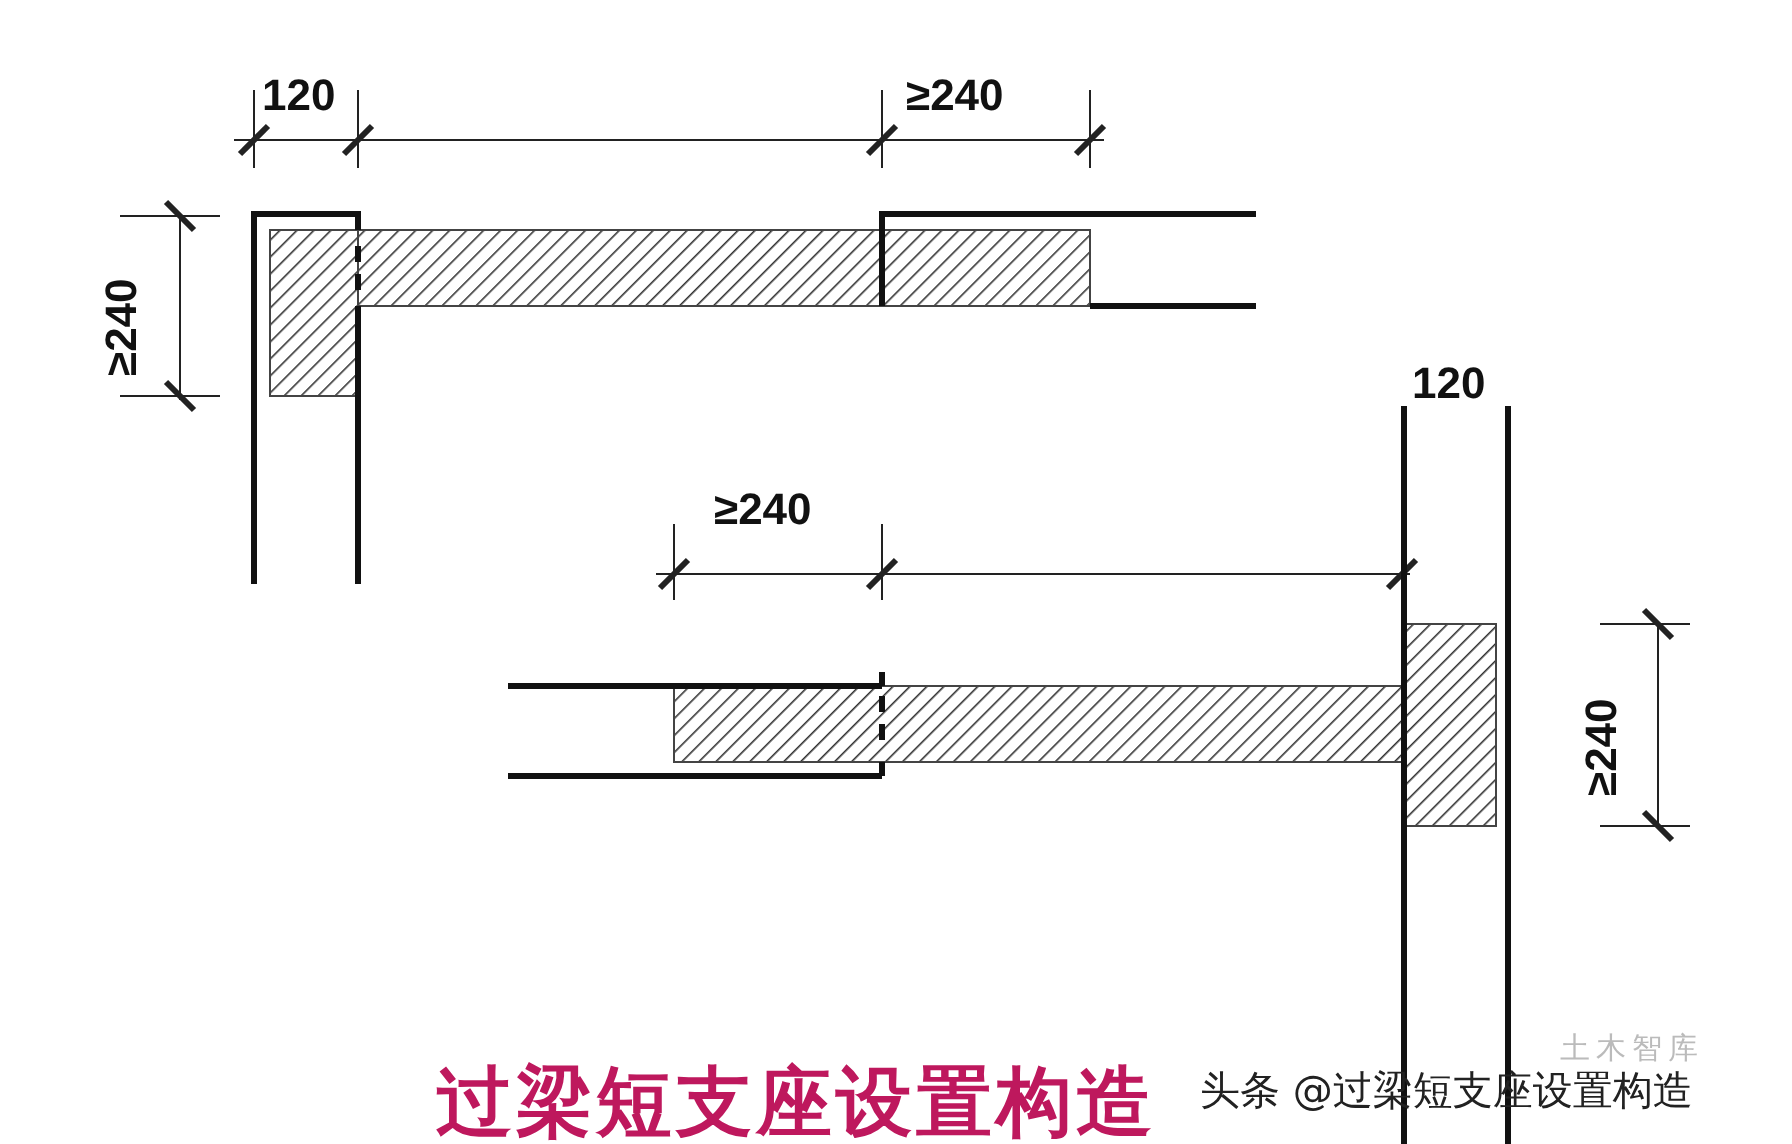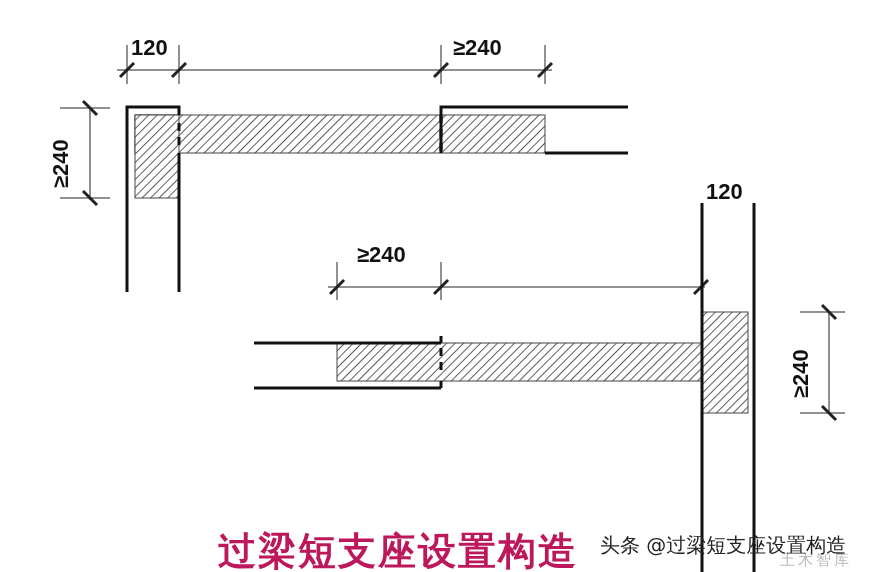--- a/index.html
+++ b/index.html
@@ -5,21 +5,21 @@
     html, body { margin: 0; padding: 0; background: #ffffff; }
     body { width: 896px; height: 572px; position: relative; overflow: hidden;
            font-family: "DejaVu Sans", "Liberation Sans", sans-serif; }
     #canvas { position: absolute; left: 0; top: 0; }
     .dim-text { font-family: "Liberation Sans", "DejaVu Sans", sans-serif; font-weight: bold; font-size: 22px; fill: #111; }
     .title { position: absolute; left: 218px; top: 490px; font-size: 38px; font-weight: bold;
              color: #be185d; letter-spacing: 2px; font-family: "DejaVu Sans", sans-serif; margin-top: 36px; }
     .wm1 { position: absolute; left: 600px; top: 532px; font-size: 20px; color: #222;
            font-family: "DejaVu Sans", sans-serif; }
     .wm2 { position: absolute; left: 780px; top: 515px; font-size: 15px; color: #bbb;
-           font-family: "DejaVu Sans", sans-serif; letter-spacing: 3px; margin-top: 36px; }
+           font-family: "DejaVu Sans", sans-serif; letter-spacing: 3px; }
   </style>
 </head>
 <body>
 
 <svg id="canvas" width="896" height="572" viewBox="0 0 896 572">
   <defs>
     <pattern id="hatch" patternUnits="userSpaceOnUse" width="6" height="6" patternTransform="rotate(45)">
       <rect width="6" height="6" fill="#ffffff"></rect>
       <line x1="0" y1="0" x2="0" y2="6" stroke="#333" stroke-width="1.6"></line>
     </pattern>

